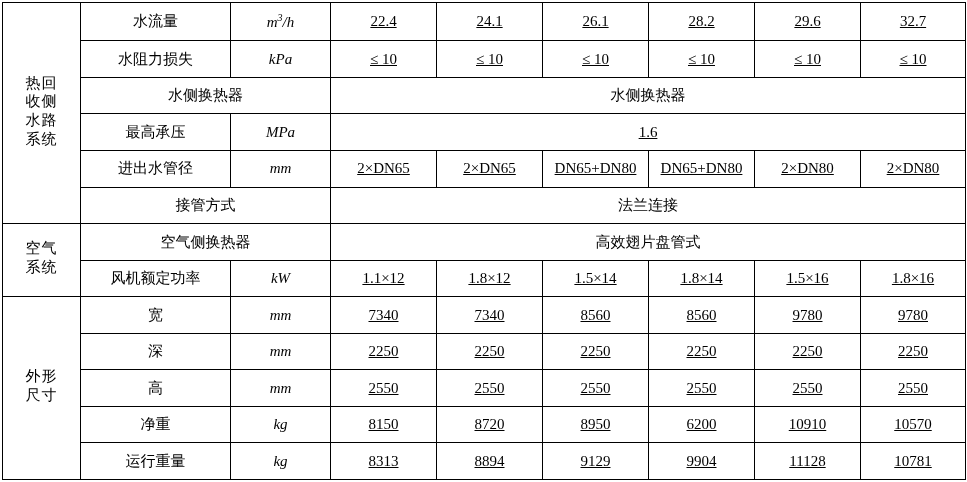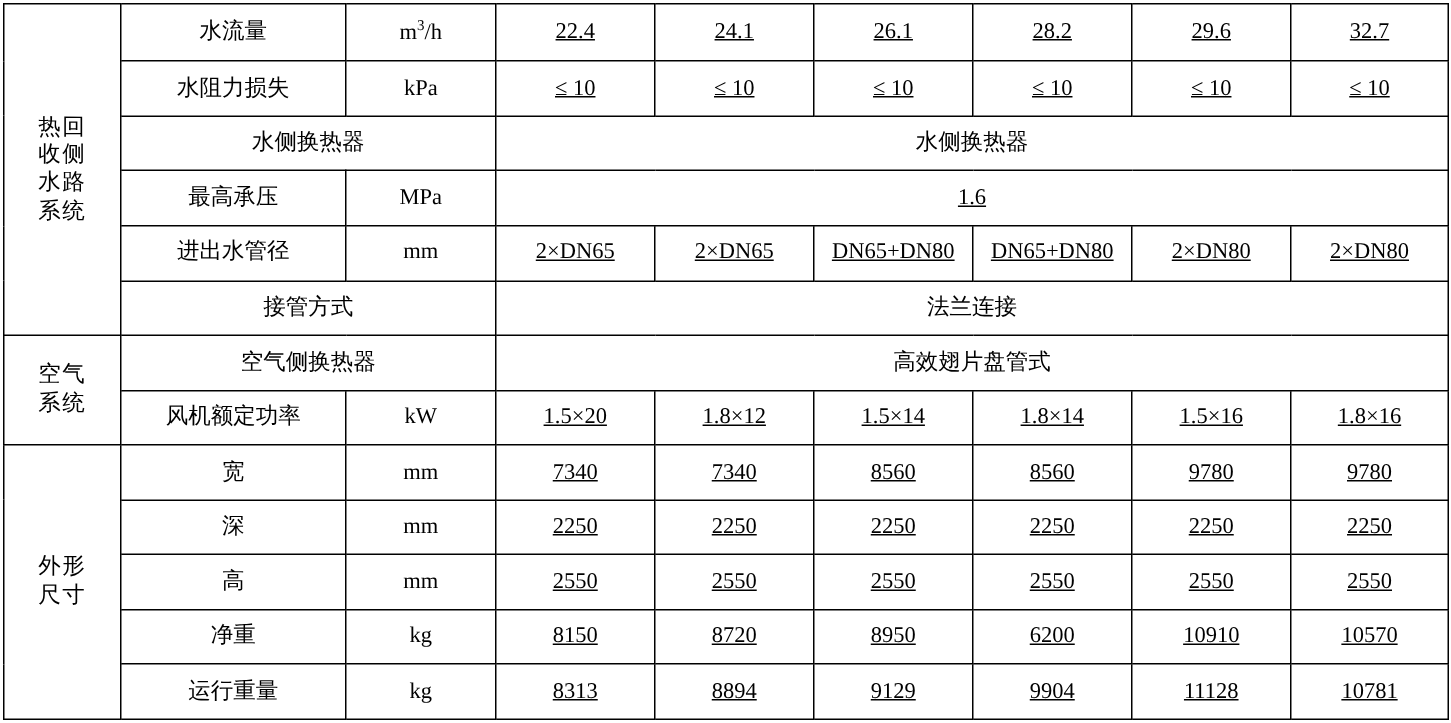--- a/index.html
+++ b/index.html
@@ -29,27 +29,29 @@
     border: 1px solid #000000;
     text-align: center;
     vertical-align: middle;
     font-size: 15px;
     line-height: 1.25;
     padding: 0 2px;
   }
   td.group {
     font-size: 16px;
     letter-spacing: 1px;
+    font-family: Liberation Mono, monospace;
   }
   td.rowlabel {
     font-size: 16px;
   }
   td.unit {
     font-size: 14px;
     font-family: "Liberation Serif", "DejaVu Serif", serif;
+    font-style: italic;
   }
   td.val {
     font-size: 15px;
     text-decoration: underline;
   }
   td.span-all {
     font-size: 16px;
   }
   .sup {
     font-size: 10px;
@@ -137,21 +139,21 @@
           <div>空气</div>
           <div>系统</div>
         </td>
         <td class="rowlabel" colspan="2">空气侧换热器</td>
         <td class="span-all" colspan="6">高效翅片盘管式</td>
       </tr>
 
       <tr>
         <td class="rowlabel">风机额定功率</td>
         <td class="unit">kW</td>
-        <td class="val">1.5×20</td>
+        <td class="val">1.1×12</td>
         <td class="val">1.8×12</td>
         <td class="val">1.5×14</td>
         <td class="val">1.8×14</td>
         <td class="val">1.5×16</td>
         <td class="val">1.8×16</td>
       </tr>
 
       <tr>
         <td class="group" rowspan="5">
           <div>外形</div>

